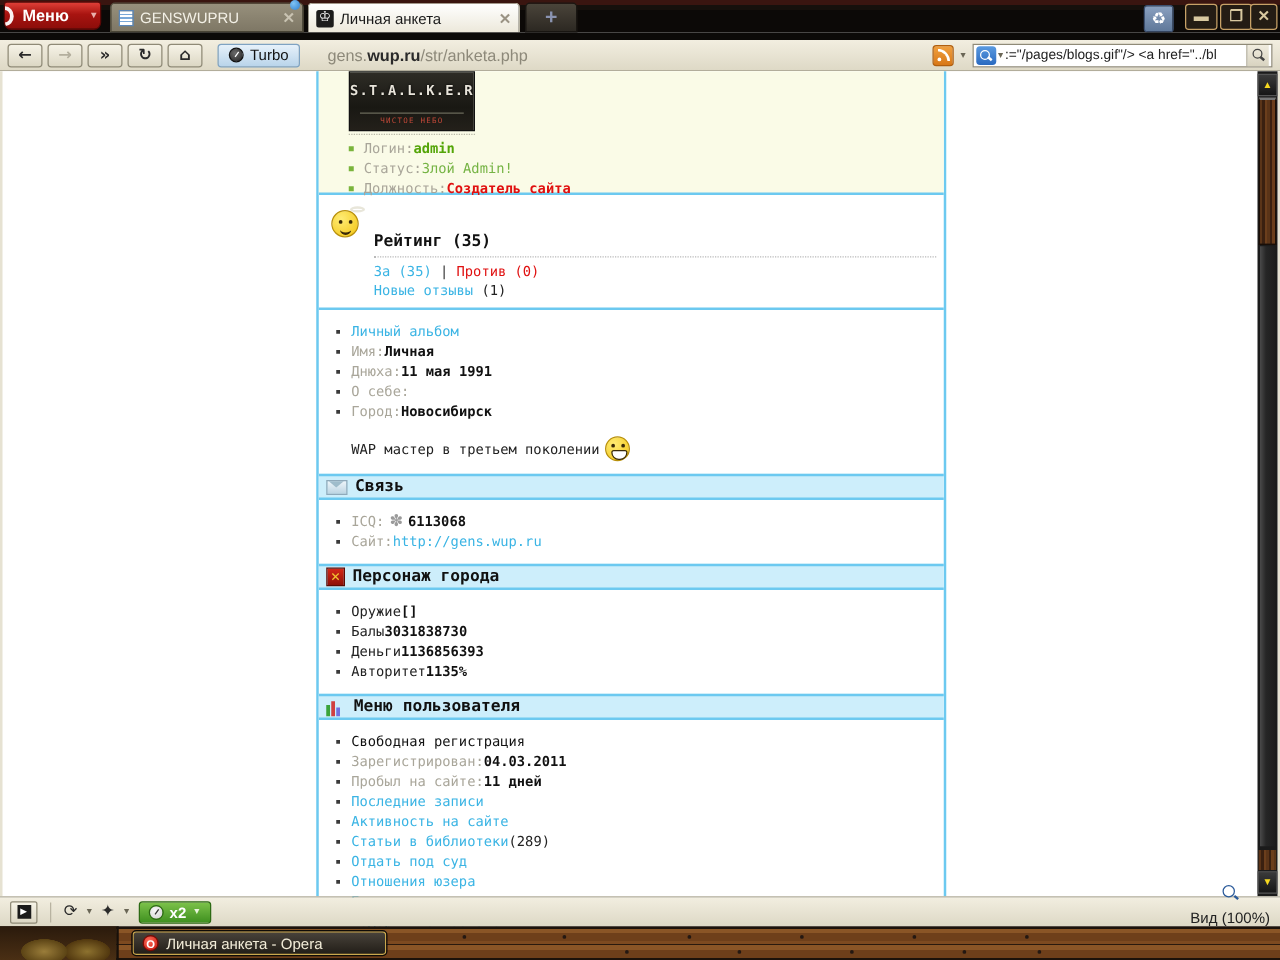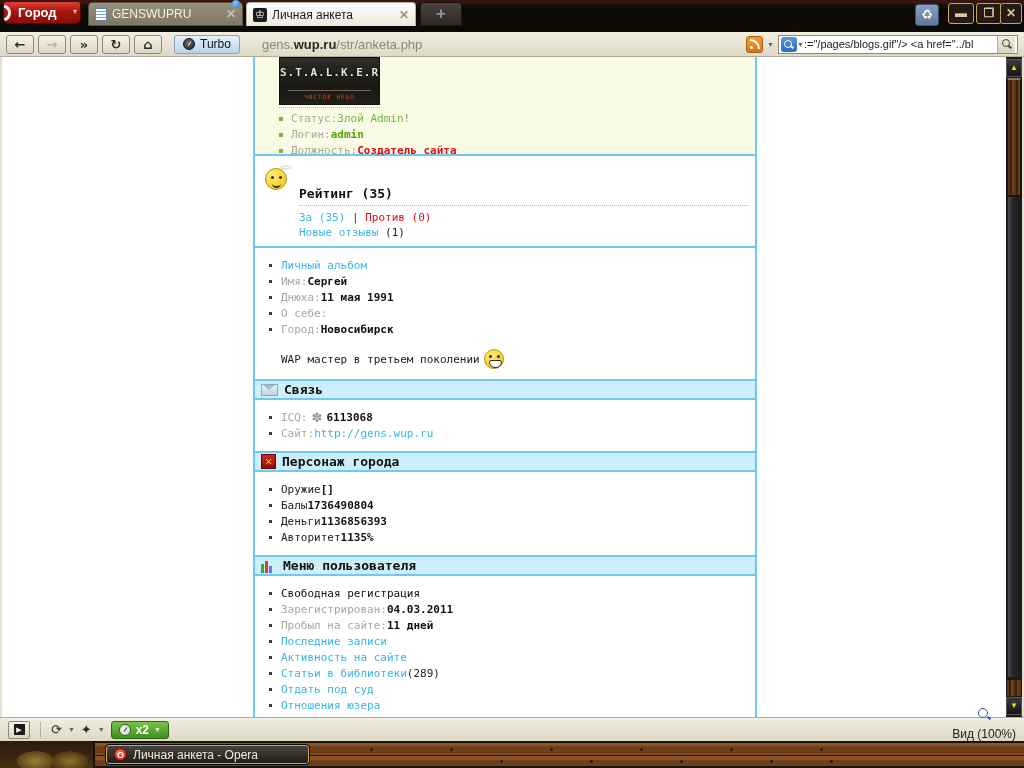--- a/index.html
+++ b/index.html
@@ -219,21 +219,21 @@
   .tray-time { color:#fff; font-size:11px; margin-left:auto; }
 </style>
 </head>
 <body>
 
 <div class="screen">
 
   <div class="tabbar">
     <div class="opera-btn">
       <span class="o-logo"></span>
-      <span>Город</span>
+      <span>Меню</span>
       <span class="menu-arrow">▾</span>
     </div>
     <div class="tab inactive">
       <span class="fav-page"></span>
       <span>GENSWUPRU</span>
       <span class="tab-close">✕</span>
     </div>
     <span class="tab-dot"></span>
     <div class="tab active">
       <span class="fav-crown">♔</span>
@@ -275,26 +275,26 @@
 
     <div class="content-col">
 
       <div class="sec-cream">
         <div class="stalker">
           <div class="st-t">S.T.A.L.K.E.R.</div>
           <div class="st-s">ЧИСТОЕ НЕБО</div>
         </div>
         <div class="dotline"></div>
         <div class="cream-li">
+            <span class="lbl-gray">Логин: </span>
+            <span class="val-admin">admin</span>
+          </div>
+        <div class="cream-li">
             <span class="lbl-gray">Статус: </span>
             <span class="val-green">Злой Admin!</span>
-          </div>
-        <div class="cream-li">
-            <span class="lbl-gray">Логин: </span>
-            <span class="val-admin">admin</span>
           </div>
         <div class="cream-li">
             <span class="lbl-gray">Должность: </span>
             <span class="val-red">Создатель сайта</span>
           </div>
       </div>
 
       <div class="rating">
         <span class="angel">
             <span class="halo"></span>
@@ -311,21 +311,21 @@
           </div>
         </div>
       </div>
 
       <ul class="plist">
         <li>
             <a class="link">Личный альбом</a>
           </li>
         <li>
             <span class="lbl-gray">Имя: </span>
-            <span class="val-b">Сергей</span>
+            <span class="val-b">Личная</span>
           </li>
         <li>
             <span class="lbl-gray">Днюха: </span>
             <span class="val-b">11 мая 1991</span>
           </li>
         <li>
             <span class="lbl-gray">О себе:</span>
           </li>
         <li>
             <span class="lbl-gray">Город: </span>
@@ -357,21 +357,21 @@
         <span class="shield-icon">✕</span>
         <span>Персонаж города</span>
       </div>
       <ul class="plist">
         <li>
             <span class="lbl-blk">Оружие </span>
             <span class="val-b">[]</span>
           </li>
         <li>
             <span class="lbl-blk">Балы </span>
-            <span class="val-b">1736490804</span>
+            <span class="val-b">3031838730</span>
           </li>
         <li>
             <span class="lbl-blk">Деньги </span>
             <span class="val-b">1136856393</span>
           </li>
         <li>
             <span class="lbl-blk">Авторитет </span>
             <span class="val-b">1135%</span>
           </li>
       </ul>

